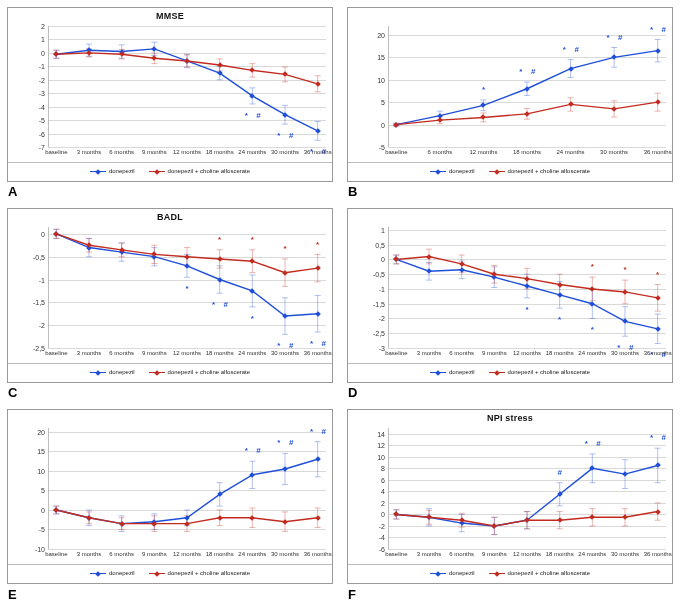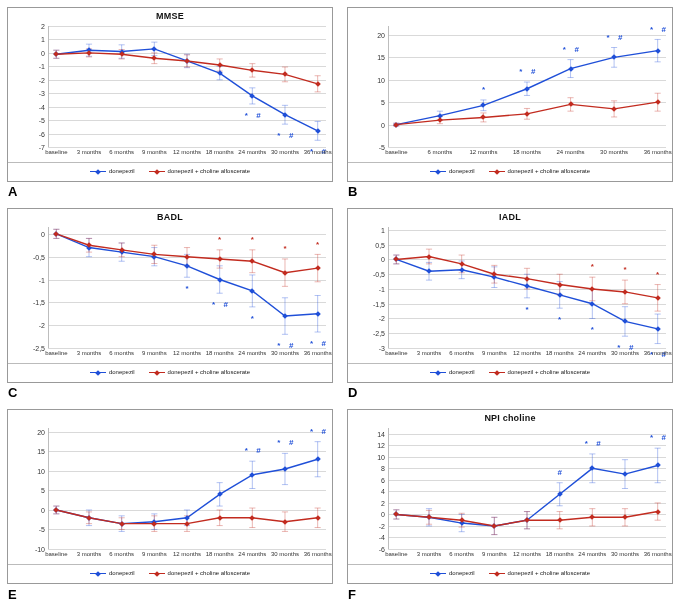--- a/index.html
+++ b/index.html
@@ -415,21 +415,20 @@
               <span>donepezil + choline alfoscerate</span>
             </div>
           </div>
         </div>
         <div class="panelletter">C</div>
       </div>
     </div>
     <div class="cell">
       <div class="cellinner">
         <div class="panel">
-          <div class="title">IADL</div>
           <div class="plot">
             <div class="gridline" style="top: 2.43902%;"></div>
             <div class="ytick" style="top: 2.43902%;">1</div>
             <div class="gridline" style="top: 14.6341%;"></div>
             <div class="ytick" style="top: 14.6341%;">0,5</div>
             <div class="gridline" style="top: 26.8293%;"></div>
             <div class="ytick" style="top: 26.8293%;">0</div>
             <div class="gridline" style="top: 39.0244%;"></div>
             <div class="ytick" style="top: 39.0244%;">-0,5</div>
             <div class="gridline" style="top: 51.2195%;"></div>
@@ -686,21 +685,21 @@
               <span>donepezil + choline alfoscerate</span>
             </div>
           </div>
         </div>
         <div class="panelletter">E</div>
       </div>
     </div>
     <div class="cell">
       <div class="cellinner">
         <div class="panel">
-          <div class="title">NPI choline</div>
+          <div class="title">NPI stress</div>
           <div class="plot">
             <div class="gridline" style="top: 4.7619%;"></div>
             <div class="ytick" style="top: 4.7619%;">14</div>
             <div class="gridline" style="top: 14.2857%;"></div>
             <div class="ytick" style="top: 14.2857%;">12</div>
             <div class="gridline" style="top: 23.8095%;"></div>
             <div class="ytick" style="top: 23.8095%;">10</div>
             <div class="gridline" style="top: 33.3333%;"></div>
             <div class="ytick" style="top: 33.3333%;">8</div>
             <div class="gridline" style="top: 42.8571%;"></div>

